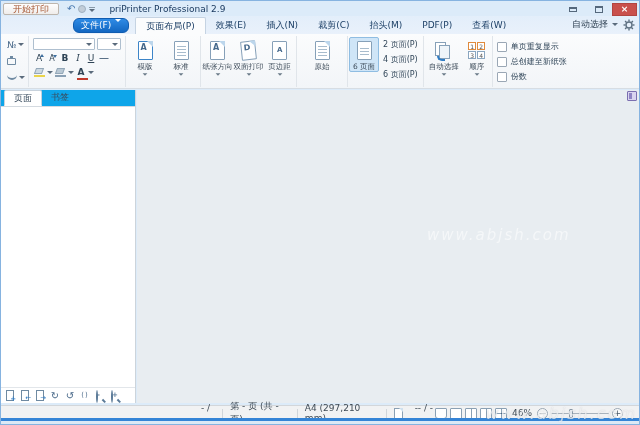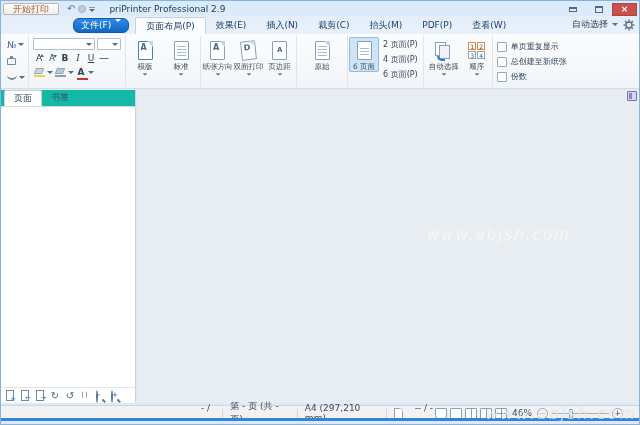--- a/index.html
+++ b/index.html
@@ -95,21 +95,21 @@
   .pagestack .p1 { left:0; top:0; } .pagestack .p2 { left:4px; top:3px; background:#eef4f9; }
   .pagestack .arrow { position:absolute; left:2px; bottom:-1px; width:8px; height:5px; border-bottom:2px solid #2f7cc4; border-left:2px solid #2f7cc4; border-radius:0 0 0 5px; }
 
   .cbgroup { display:flex; flex-direction:column; justify-content:center; gap:4px; padding:2px 4px; }
   .cb { display:flex; align-items:center; gap:4px; }
   .cb .box { width:10px; height:10px; background:#fff; border:1px solid #9aa7b5; border-radius:1px; }
   .cb .cblbl { font-size:8px; color:#32475a; white-space:nowrap; }
 
   
   .sidebar { position:absolute; top:89px; left:0; width:135px; bottom:21px; background:#fff; border-right:1px solid #ccd4db; }
-  .side-tabs { height:17px; background:#14b8a6; border-bottom:1px solid #d4dae0; display:flex; align-items:center; padding-left:3px; }
+  .side-tabs { height:17px; background:#0ea5e9; border-bottom:1px solid #d4dae0; display:flex; align-items:center; padding-left:3px; }
   .side-tab { height:16px; line-height:15px; padding:0 9px; font-size:9px; color:#3a4c5e; }
   .side-tab.active { background:#fff; border:1px solid #c8d2dc; border-bottom:1px solid #fff; border-radius:2px 2px 0 0; }
   .side-toolbar { position:absolute; bottom:0; left:0; right:0; height:16px; border-top:1px solid #e2e6ea; display:flex; align-items:center; gap:1px; padding:0 2px; }
   .tool-ic { width:14px; height:13px; display:flex; align-items:center; justify-content:center; color:#4a6a8a; font-size:10px; line-height:11px; border-radius:1px; }
   .tooldoc { width:8px; height:11px; background:#fff; border:1px solid #6f8aa2; position:relative; }
   .tooldoc .plus { position:absolute; right:-3px; bottom:-2px; font-size:7px; line-height:6px; color:#2f7cc4; font-weight:bold; }
   .tooldoc .arr { position:absolute; right:-3px; bottom:-1px; font-size:7px; line-height:6px; color:#2f7cc4; }
   .mag { position:relative; width:9px; height:9px; }
   .mag .lens { width:7px; height:7px; border:1.5px solid #5a7a98; border-radius:50%; }
   .mag .handle { position:absolute; right:-1px; bottom:-1px; width:4px; height:1.5px; background:#5a7a98; transform:rotate(45deg); }

